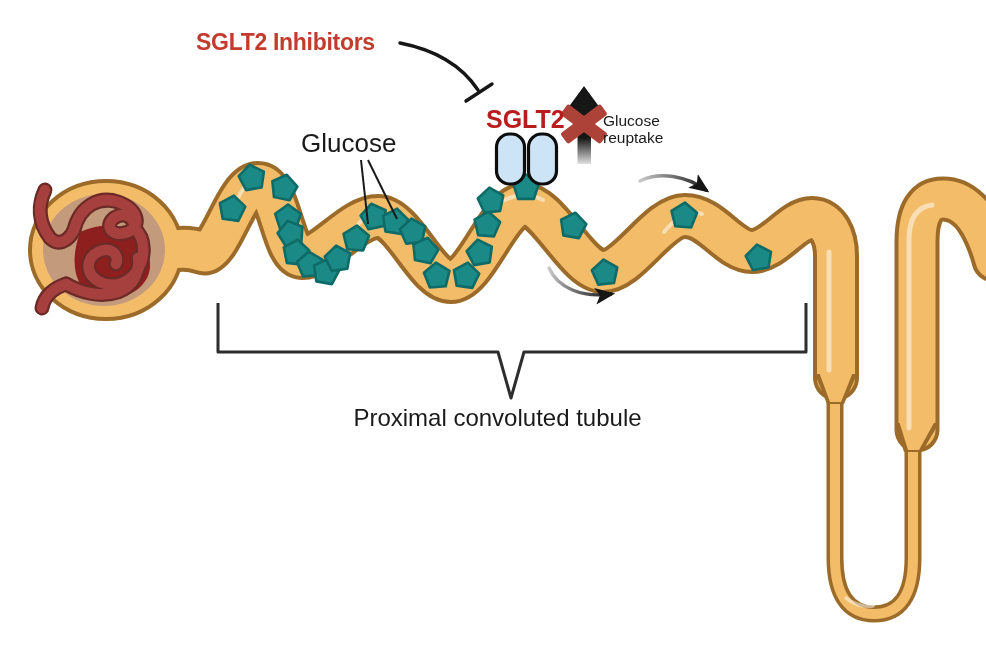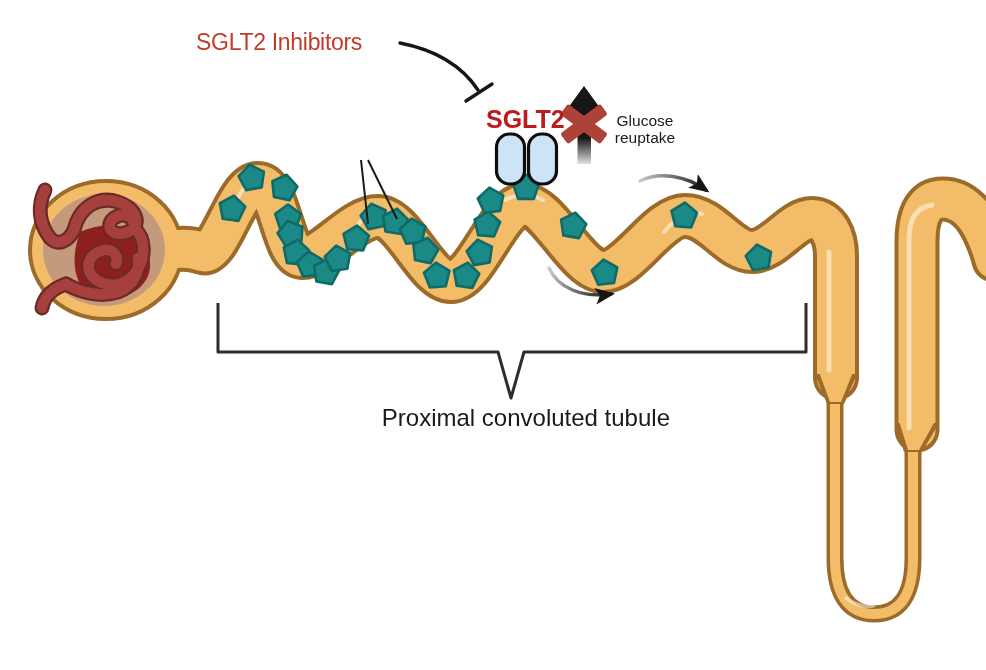--- a/index.html
+++ b/index.html
@@ -2,25 +2,25 @@
 <html><head>
 <meta charset="utf-8">
 <style>
   html,body{margin:0;padding:0;background:#ffffff;}
   .canvas{
     position:relative;width:986px;height:670px;background:#ffffff;overflow:hidden;
     font-family:"Liberation Sans","DejaVu Sans",sans-serif;
   }
   .canvas svg{position:absolute;left:0;top:0;}
   .lbl{position:absolute;white-space:nowrap;color:#1a1a1a;}
-  .lbl-inhibitors{left:196px;top:29px;font-size:23px;font-weight:normal;color:#c23b2d;letter-spacing:-0.3px;}
+  .lbl-inhibitors{left:196px;top:29px;font-size:23px;font-weight:bold;color:#c23b2d;letter-spacing:-0.3px;}
   .lbl-sglt2{left:486px;top:105px;font-size:25px;font-weight:bold;color:#b91c1c;}
   .lbl-glucose{left:301px;top:128px;font-size:26px;}
-  .lbl-reuptake{left:603px;top:112px;font-size:15.5px;line-height:17px;width:84px;white-space:normal;text-align:center;}
-  .lbl-pct{left:325px;top:404px;width:345px;text-align:right;font-size:24px;}
+  .lbl-reuptake{left:603px;top:112px;font-size:15.5px;line-height:17px;width:84px;white-space:normal;}
+  .lbl-pct{left:325px;top:404px;width:345px;text-align:center;font-size:24px;}
 </style>
 </head>
 <body>
 
 <div class="canvas">
 
 <svg width="986" height="670" viewBox="0 0 986 670">
   <defs>
     <path id="pent" d="M0,-13.5 L12.8,-4.2 L7.9,10.9 L-7.9,10.9 L-12.8,-4.2 Z" fill="#1b8a86" stroke="#0e6b67" stroke-width="2.6" stroke-linejoin="round"></path>
     <linearGradient id="fadeShaft" gradientUnits="userSpaceOnUse" x1="0" y1="108" x2="0" y2="168">
@@ -164,16 +164,17 @@
       <g transform="translate(584,124)" fill="#ad4239">
         <rect x="-25" y="-6.5" width="50" height="13" rx="2.5" transform="rotate(37)"></rect>
         <rect x="-25" y="-6.5" width="50" height="13" rx="2.5" transform="rotate(-37)"></rect>
       </g>
     </g>
   </g>
 </svg>
 
 <div class="lbl lbl-inhibitors">SGLT2 Inhibitors</div>
 <div class="lbl lbl-sglt2">SGLT2</div>
+<div class="lbl lbl-glucose">Glucose</div>
 <div class="lbl lbl-reuptake">Glucose reuptake</div>
 <div class="lbl lbl-pct">Proximal convoluted tubule</div>
 
 </div>
 
 </body></html>

